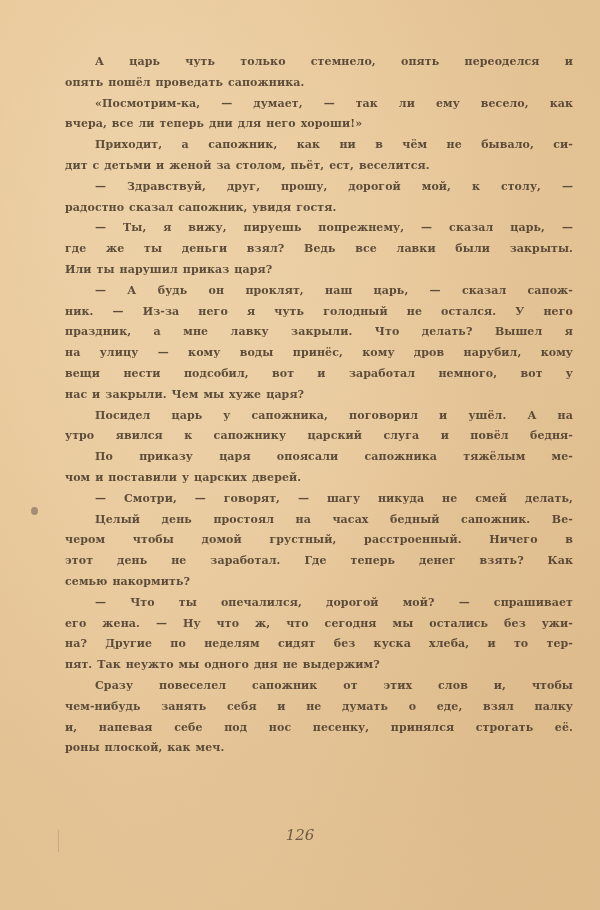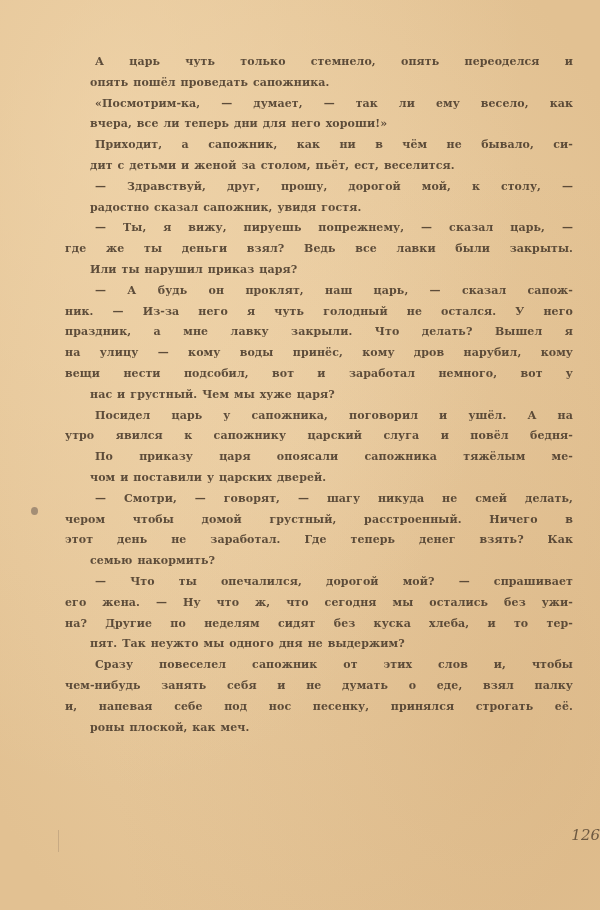--- a/index.html
+++ b/index.html
@@ -39,28 +39,27 @@
       letter-spacing: 0.1px;
       word-spacing: 1px;
       opacity: 0.88;
       font-weight: bold;
     }
     .line.indent {
       padding-left: 30px;
     }
     .line.last {
       text-align-last: left;
-      margin-left: 25px;
     }
     .page-number {
       position: absolute;
       left: 0;
       width: 600px;
       top: 826px;
-      text-align: right;
+      text-align: center;
       font-style: italic;
       font-size: 15px;
       color: #5a4834;
       opacity: 0.85;
     }
     .speck {
       position: absolute;
       left: 31px;
       top: 507px;
       width: 7px;
@@ -96,26 +95,27 @@
       <div class="line indent">— Здравствуй, друг, прошу, дорогой мой, к столу, —</div>
       <div class="line last">радостно сказал сапожник, увидя гостя.</div>
       <div class="line indent">— Ты, я вижу, пируешь попрежнему, — сказал царь, —</div>
       <div class="line">где же ты деньги взял? Ведь все лавки были закрыты.</div>
       <div class="line last">Или ты нарушил приказ царя?</div>
       <div class="line indent">— А будь он проклят, наш царь, — сказал сапож-</div>
       <div class="line">ник. — Из-за него я чуть голодный не остался. У него</div>
       <div class="line">праздник, а мне лавку закрыли. Что делать? Вышел я</div>
       <div class="line">на улицу — кому воды принёс, кому дров нарубил, кому</div>
       <div class="line">вещи нести подсобил, вот и заработал немного, вот у</div>
-      <div class="line last">нас и грустный. Чем мы хуже царя?</div>
+      <div class="line last">нас и закрыли. Чем мы хуже царя?</div>
       <div class="line indent">Посидел царь у сапожника, поговорил и ушёл. А на</div>
       <div class="line">утро явился к сапожнику царский слуга и повёл бедня-</div>
       <div class="line indent">По приказу царя опоясали сапожника тяжёлым ме-</div>
       <div class="line last">чом и поставили у царских дверей.</div>
       <div class="line indent">— Смотри, — говорят, — шагу никуда не смей делать,</div>
+      <div class="line indent">Целый день простоял на часах бедный сапожник. Ве-</div>
       <div class="line">чером чтобы домой грустный, расстроенный. Ничего в</div>
       <div class="line">этот день не заработал. Где теперь денег взять? Как</div>
       <div class="line last">семью накормить?</div>
       <div class="line indent">— Что ты опечалился, дорогой мой? — спрашивает</div>
       <div class="line">его жена. — Ну что ж, что сегодня мы остались без ужи-</div>
       <div class="line">на? Другие по неделям сидят без куска хлеба, и то тер-</div>
       <div class="line last">пят. Так неужто мы одного дня не выдержим?</div>
       <div class="line indent">Сразу повеселел сапожник от этих слов и, чтобы</div>
       <div class="line">чем-нибудь занять себя и не думать о еде, взял палку</div>
       <div class="line">и, напевая себе под нос песенку, принялся строгать её.</div>

